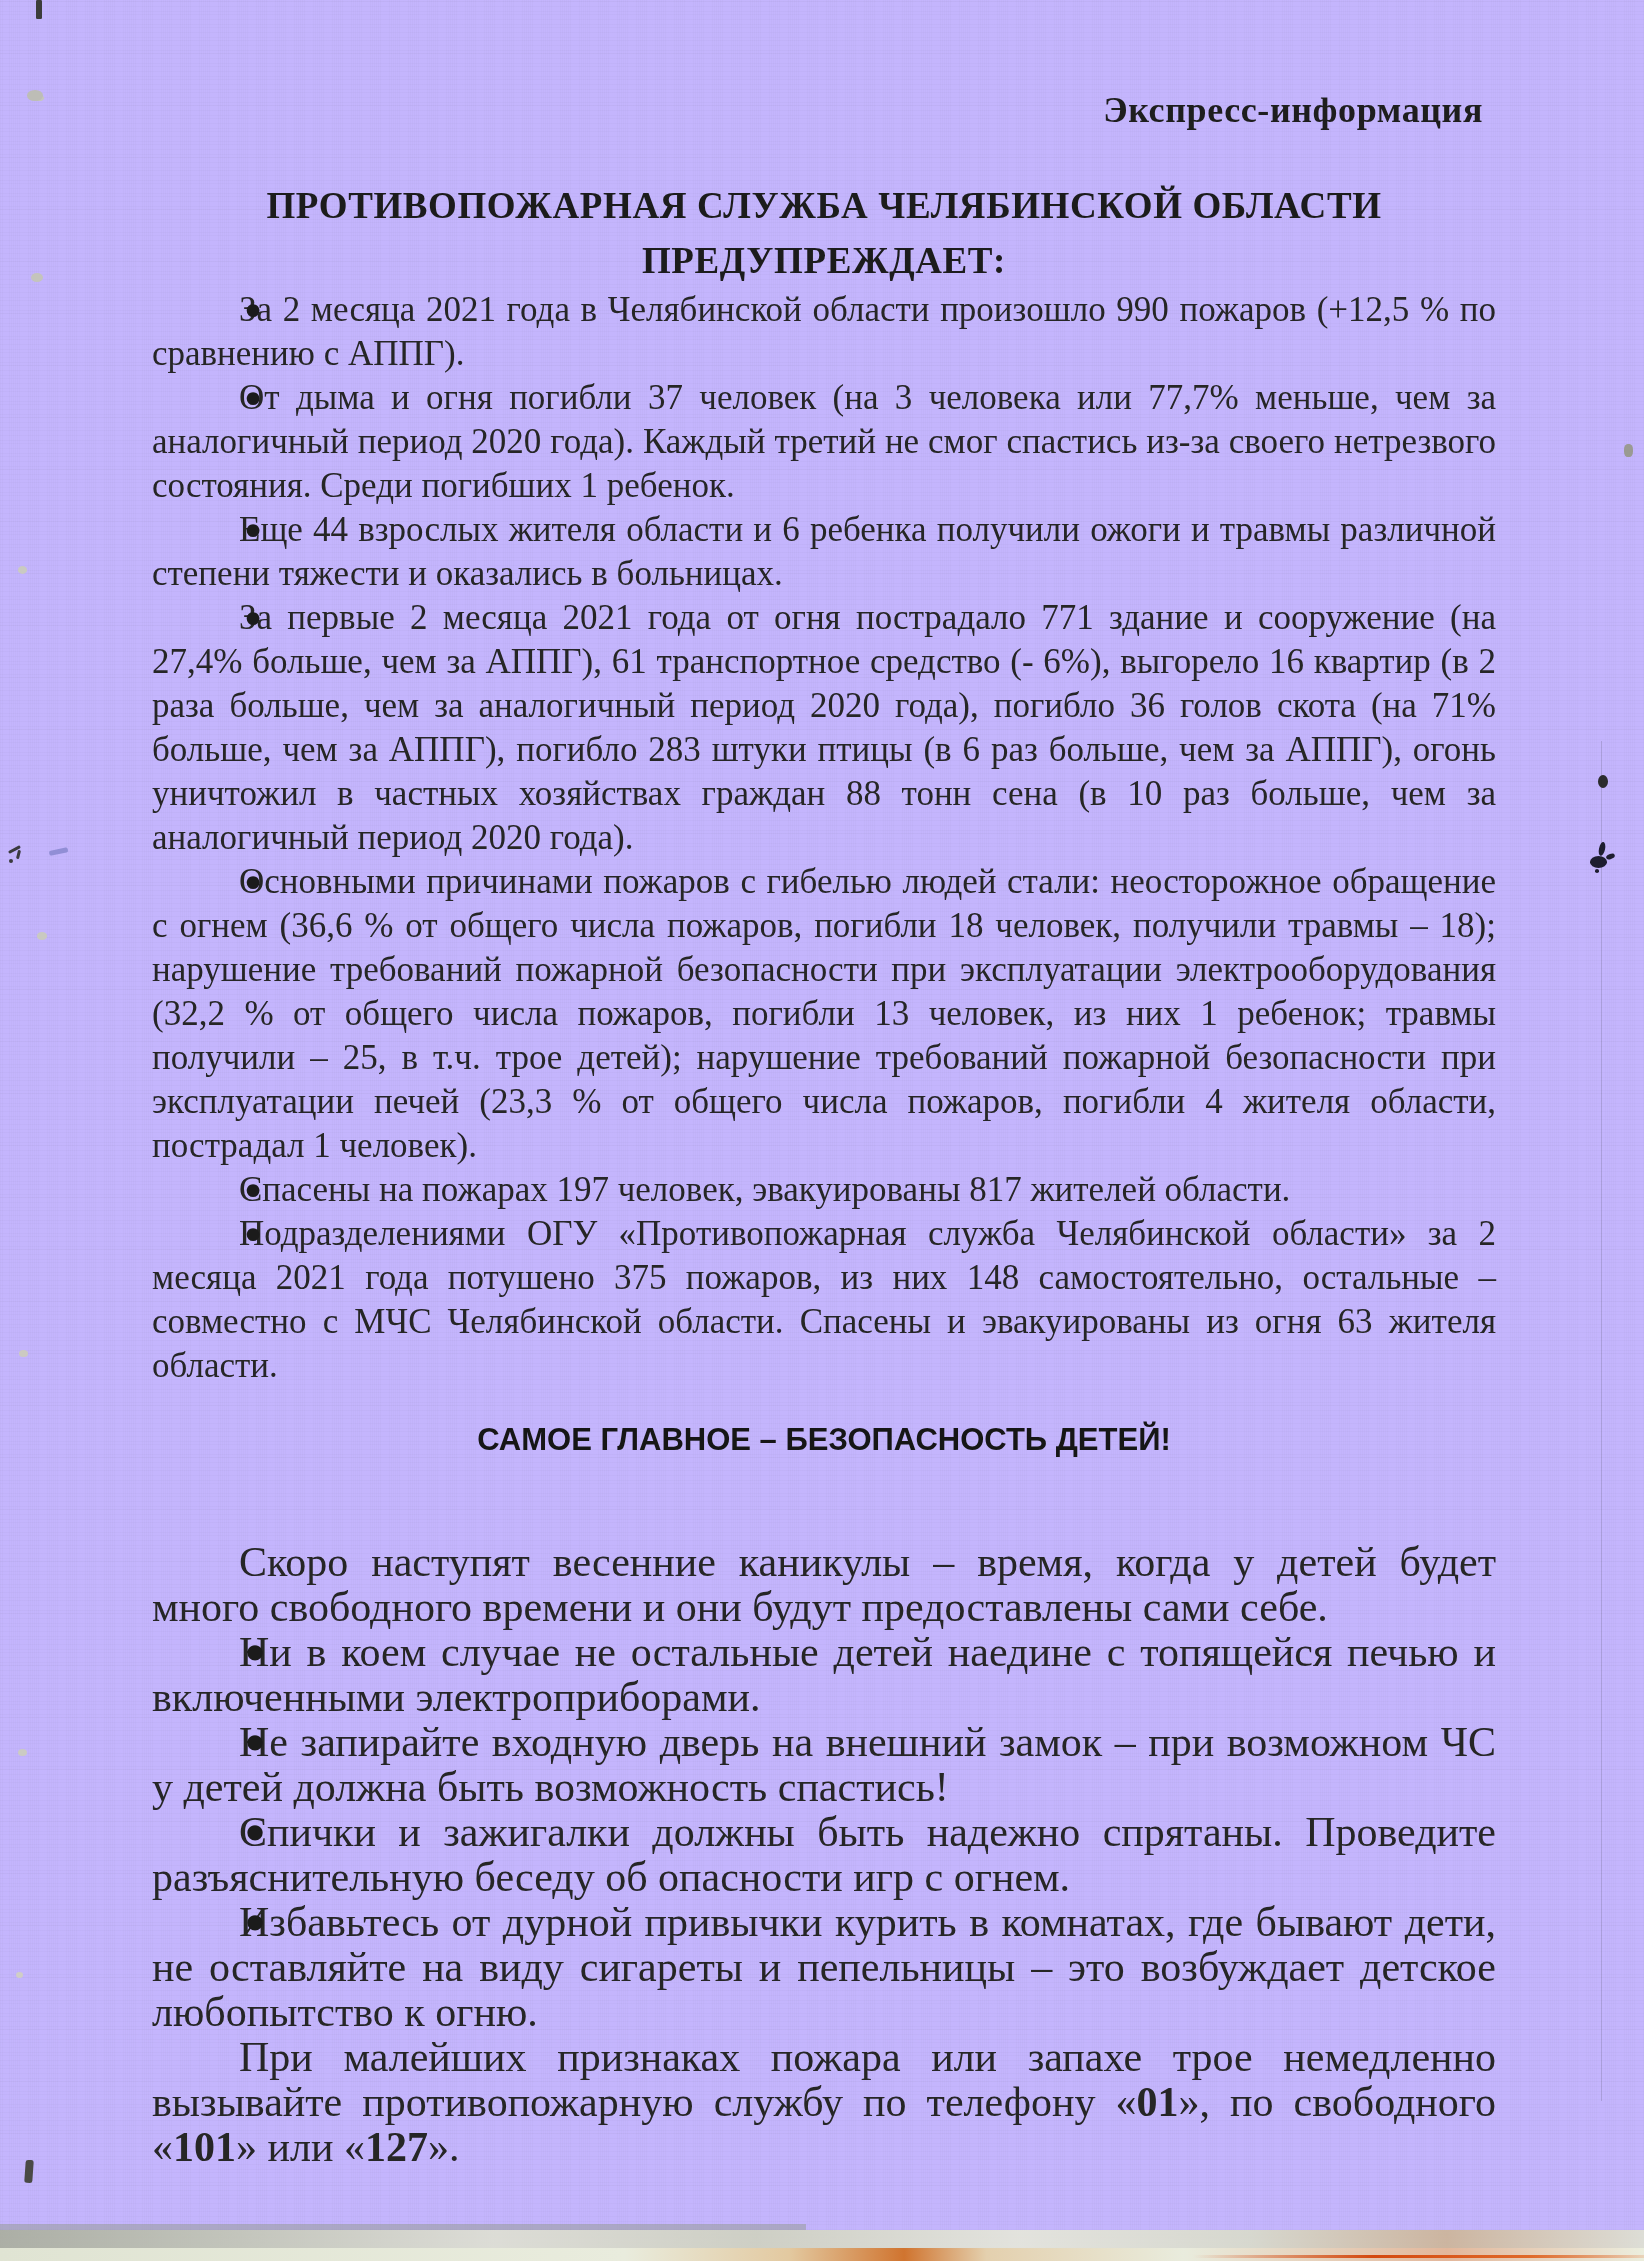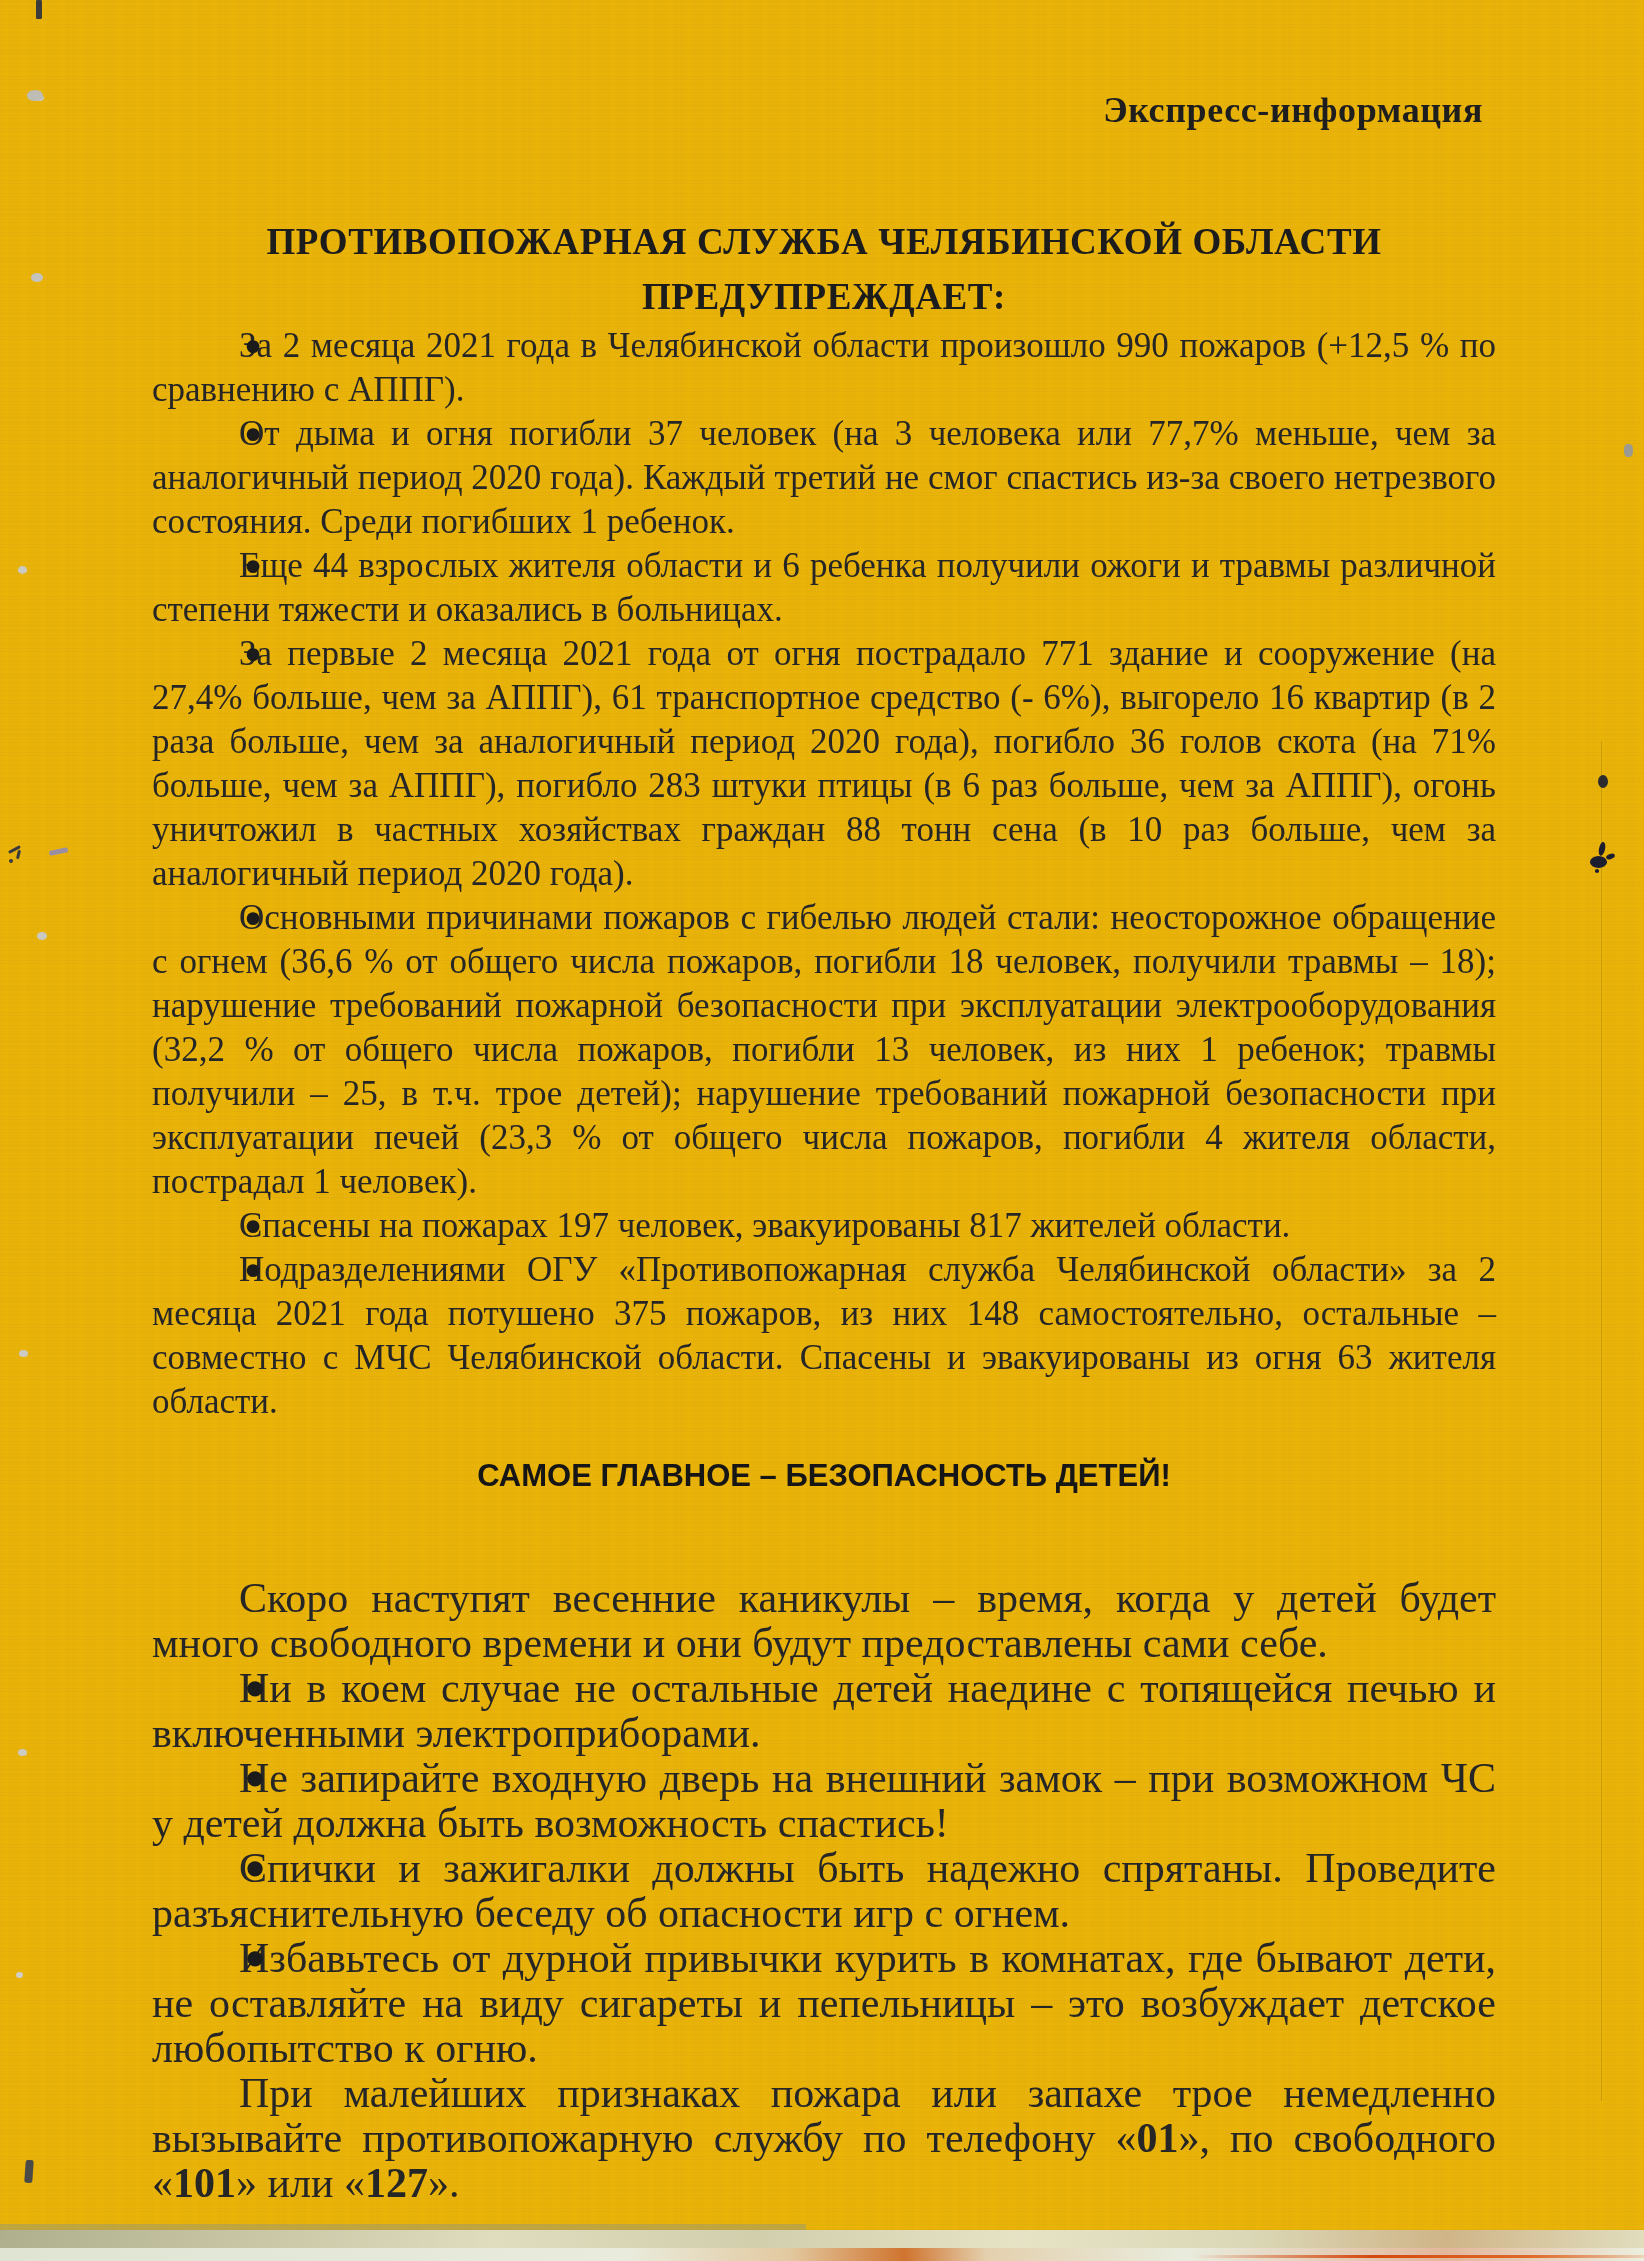--- a/index.html
+++ b/index.html
@@ -1,32 +1,32 @@
 <!DOCTYPE html>
 <html lang="ru" style="font-size:10.3px"><head>
 <meta charset="utf-8">
 <style>
   html,body{margin:0;padding:0;background:#888;}
   #page{
     position:relative;
     width:1644px;height:2261px;
-    background:#eab308;
+    background:#c4b5fd;
     overflow:hidden;
     font-family:"Liberation Serif", serif;
     color:#262626;
   }
   
   #noise{
     position:absolute;inset:0;pointer-events:none;
     background:
       repeating-linear-gradient(0deg, rgba(70,70,90,0.028) 0 0.6px, transparent 0.6px 2.6px),
       repeating-linear-gradient(90deg, rgba(70,70,70,0.022) 0 0.6px, transparent 0.6px 1.9px),
       repeating-linear-gradient(0deg, transparent 0 23px, rgba(120,120,140,0.03) 23px 24px, transparent 24px 52px);
   }
-  .col{position:absolute;left:152px;width:1344px;margin-top:36px;}
+  .col{position:absolute;left:152px;width:1344px;}
   #express-label{
     position:absolute;top:89px;right:161px;
     font-size:36px;font-weight:bold;letter-spacing:0.6px;color:#1e1e1e;
   }
   #main-title{
     top:178px;text-align:center;
     font-size:37px;line-height:55px;font-weight:bold;color:#1c1c1c;
     letter-spacing:0.6px;
   }
   #part1{top:288px;font-size:35px;line-height:44px;text-align:justify;}

